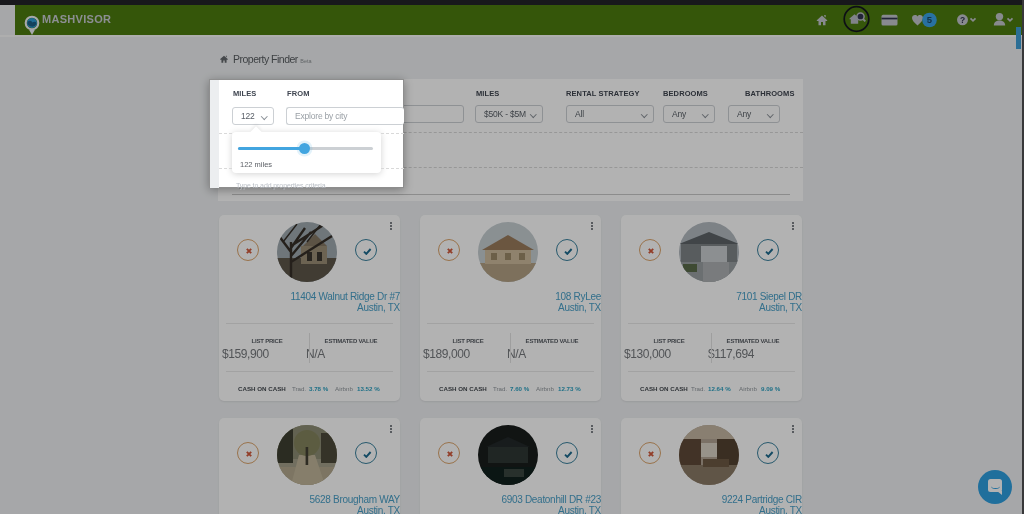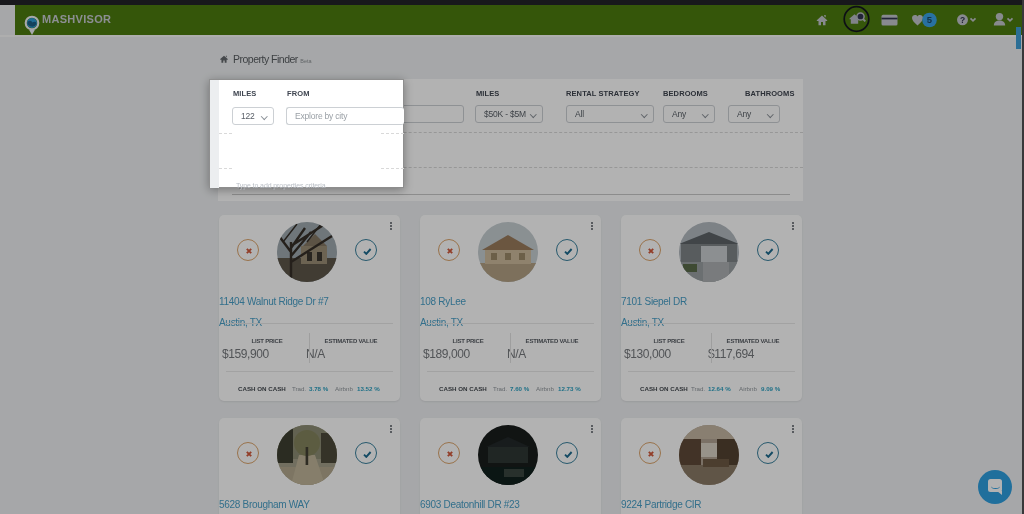--- a/index.html
+++ b/index.html
@@ -31,21 +31,21 @@
 
   
   .card { position:absolute; width:181px; height:186px; background:#fff; border-radius:5px;
           box-shadow:0 1px 2px rgba(0,0,0,0.08); z-index:1; }
   .dots { position:absolute; right:7px; top:6.5px; width:3px; }
   .dots i { display:block; width:2.2px; height:2.2px; border-radius:50%; background:#555a60; margin-bottom:1.2px; }
   .photo { position:absolute; left:58px; top:7px; width:60px; height:60px; border-radius:50%; overflow:hidden; }
   .btn { position:absolute; top:24px; width:22px; height:22px; border-radius:50%; }
   .btn.x { left:18px; border:1px solid #dca56c; }
   .btn.ok { left:136px; border:1px solid #39819d; }
-  .ttl { position:absolute; left:0; top:76px; width:181px; text-align:left; font-size:10px; letter-spacing:-0.3px; line-height:21px; color:#4aa0c8; }
+  .ttl { position:absolute; left:0; top:76px; width:181px; text-align:right; font-size:10px; letter-spacing:-0.3px; line-height:11px; color:#4aa0c8; }
   .div1 { position:absolute; left:7px; top:108px; width:167px; border-top:1px solid #e9e9e9; }
   .vdiv { position:absolute; left:90px; top:118px; height:30px; border-left:1px solid #e3e3e3; }
   .plabel { position:absolute; top:123px; width:90px; text-align:center; font-size:6px; font-weight:bold; color:#575c63; letter-spacing:-0.2px; }
   .pval { position:absolute; top:132px; width:90px; font-size:12px; letter-spacing:-0.4px; color:#76797d; }
   .div2 { position:absolute; left:7px; top:156px; width:167px; border-top:1px solid #e9e9e9; }
   .cash { position:absolute; left:0; top:169.5px; width:181px; font-size:6.2px; color:#8f959b; white-space:nowrap; }
   .cash span { position:absolute; top:0; }
   .cash b.t { color:#474c52; }
   .cash b.v { color:#2ea2c2; }
 
@@ -371,20 +371,27 @@
       <div class="smile"></div>
     </div>
   </div>
 
   <div id="spot">
     <div class="strip"></div>
     <div class="flabel" style="left:23px; top:9px;">MILES</div>
     <div class="flabel" style="left:77px; top:9px;">FROM</div>
     <div class="fbox" style="left:22px; top:27px; width:42px;">122<span class="chev"></span></div>
     <div class="fbox" style="left:76px; top:27px; width:118px; color:#9aa0a6; border-right:none;">Explore by city</div>
+    <div id="pop">
+      <div id="track">
+        <div id="fill"></div>
+        <div id="knob"></div>
+      </div>
+      <div id="miles-txt">122 miles</div>
+    </div>
     <div style="position:absolute;left:9px;top:53px;width:13px;border-top:1px dashed #d9d9d9;"></div>
     <div style="position:absolute;left:171px;top:53px;width:23px;border-top:1px dashed #d9d9d9;"></div>
     <div style="position:absolute;left:9px;top:88px;width:13px;border-top:1px dashed #d9d9d9;"></div>
     <div style="position:absolute;left:171px;top:88px;width:23px;border-top:1px dashed #d9d9d9;"></div>
     <div class="crit" style="left:26px; top:102px; position:absolute;">Type to add properties criteria</div>
   </div>
 
   <div id="edge"></div>
   <div id="thumb"></div>
 

